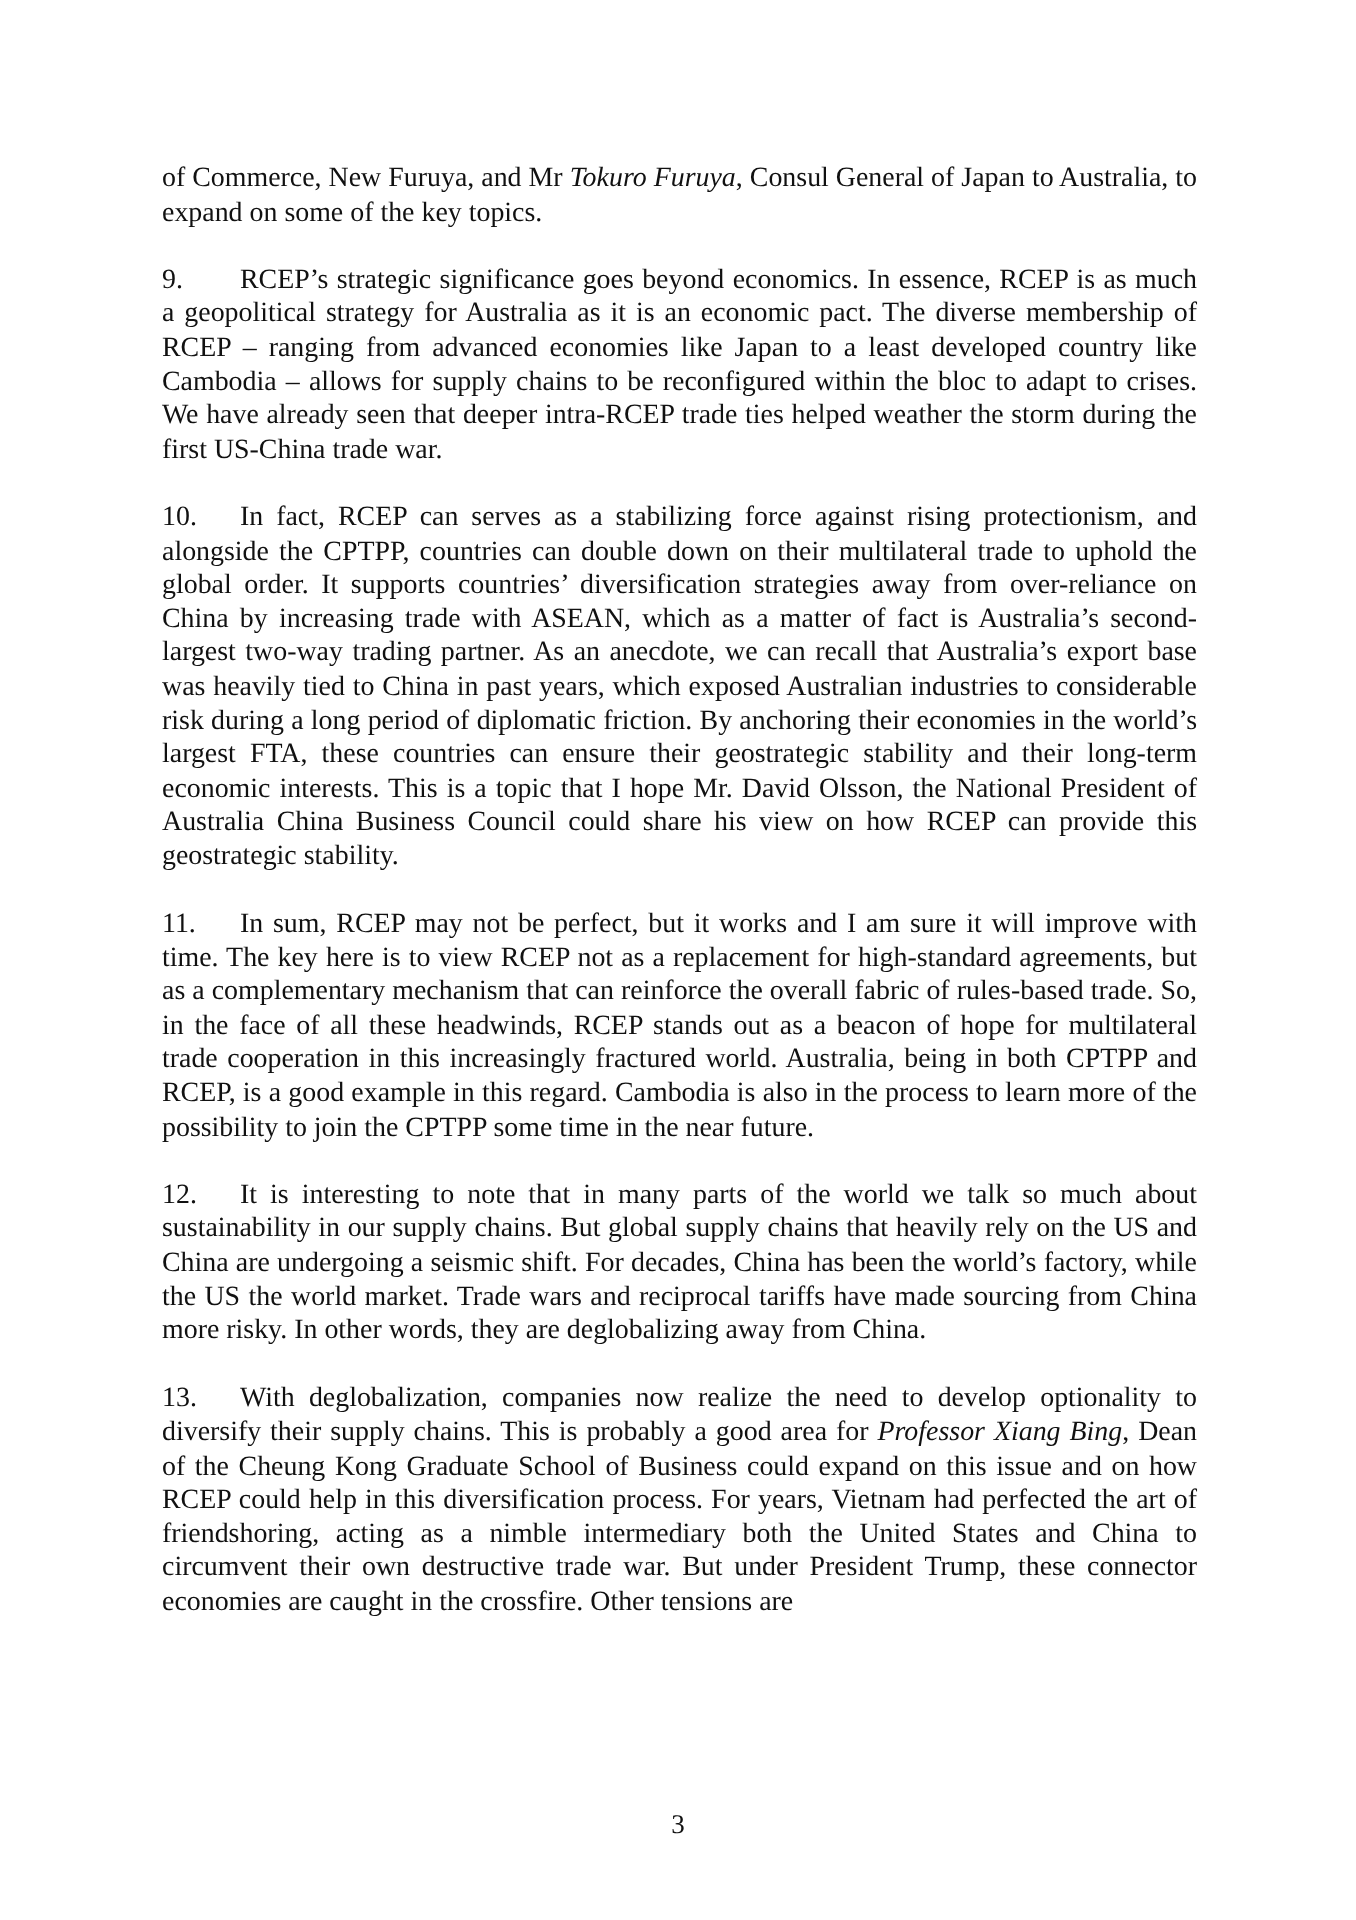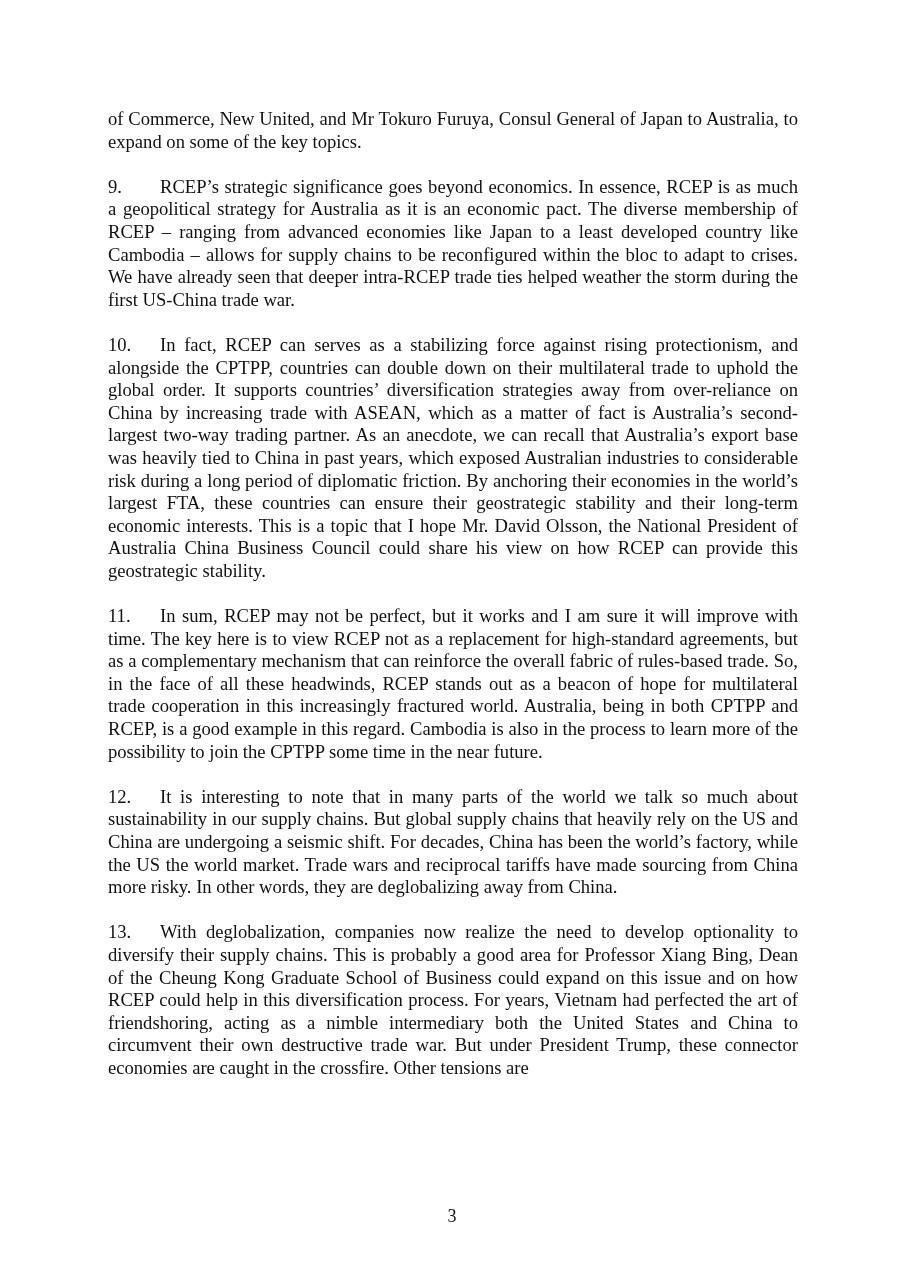--- a/index.html
+++ b/index.html
@@ -2,29 +2,29 @@
 <html><head>
 <meta charset="utf-8">
 <style>
   html, body { margin:0; padding:0; background:#ffffff; }
   body { width:904px; height:1280px; position:relative; overflow:hidden; }
   .page { position:absolute; left:108px; top:108px; width:690px;
           font-family:"Liberation Serif","DejaVu Serif",serif; font-size:18.6px;
           line-height:22.6px; color:#111111; text-align:justify; }
   .para { margin:0 0 22.6px 0; }
   .num { display:inline-block; width:52px; }
-  .it { }
+  .it { font-style:italic; }
   .pagenum { position:absolute; top:1206px; left:0; width:904px; text-align:center;
              font-family:"Liberation Serif","DejaVu Serif",serif; font-size:18px; color:#111; }
 </style>
 </head>
 <body>
 
 <div class="page">
-  <p class="para"><span>of Commerce, New United, and Mr </span><span class="it">Tokuro Furuya</span><span>, Consul General of Japan to Australia, to expand on some of the key topics.</span></p>
+  <p class="para"><span>of Commerce, New Furuya, and Mr </span><span class="it">Tokuro Furuya</span><span>, Consul General of Japan to Australia, to expand on some of the key topics.</span></p>
 
   <p class="para"><span class="num">9.</span><span>RCEP’s strategic significance goes beyond economics. In essence, RCEP is as much a geopolitical strategy for Australia as it is an economic pact. The diverse membership of RCEP – ranging from advanced economies like Japan to a least developed country like Cambodia – allows for supply chains to be reconfigured within the bloc to adapt to crises. We have already seen that deeper intra-RCEP trade ties helped weather the storm during the first US-China trade war.</span></p>
 
   <p class="para"><span class="num">10.</span><span>In fact, RCEP can serves as a stabilizing force against rising protectionism, and alongside the CPTPP, countries can double down on their multilateral trade to uphold the global order. It supports countries’ diversification strategies away from over-reliance on China by increasing trade with ASEAN, which as a matter of fact is Australia’s second-largest two-way trading partner. As an anecdote, we can recall that Australia’s export base was heavily tied to China in past years, which exposed Australian industries to considerable risk during a long period of diplomatic friction. By anchoring their economies in the world’s largest FTA, these countries can ensure their geostrategic stability and their long-term economic interests. This is a topic that I hope Mr. David Olsson, the National President of Australia China Business Council could share his view on how RCEP can provide this geostrategic stability.</span></p>
 
   <p class="para"><span class="num">11.</span><span>In sum, RCEP may not be perfect, but it works and I am sure it will improve with time. The key here is to view RCEP not as a replacement for high-standard agreements, but as a complementary mechanism that can reinforce the overall fabric of rules-based trade. So, in the face of all these headwinds, RCEP stands out as a beacon of hope for multilateral trade cooperation in this increasingly fractured world. Australia, being in both CPTPP and RCEP, is a good example in this regard. Cambodia is also in the process to learn more of the possibility to join the CPTPP some time in the near future.</span></p>
 
 
   <p class="para"><span class="num">12.</span><span>It is interesting to note that in many parts of the world we talk so much about sustainability in our supply chains. But global supply chains that heavily rely on the US and China are undergoing a seismic shift. For decades, China has been the world’s factory, while the US the world market. Trade wars and reciprocal tariffs have made sourcing from China more risky. In other words, they are deglobalizing away from China.</span></p>
 

